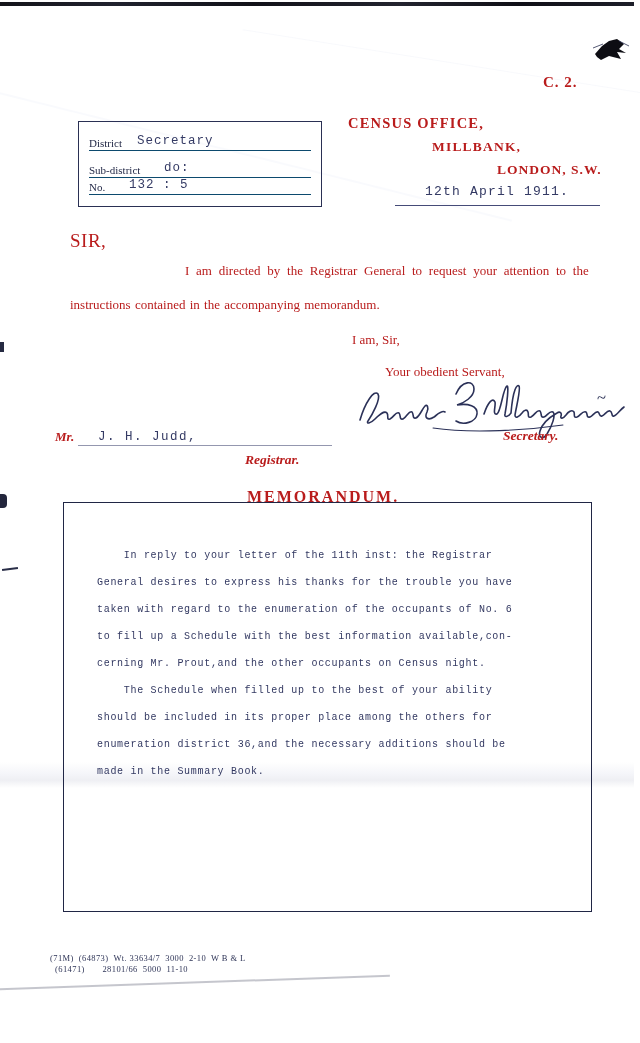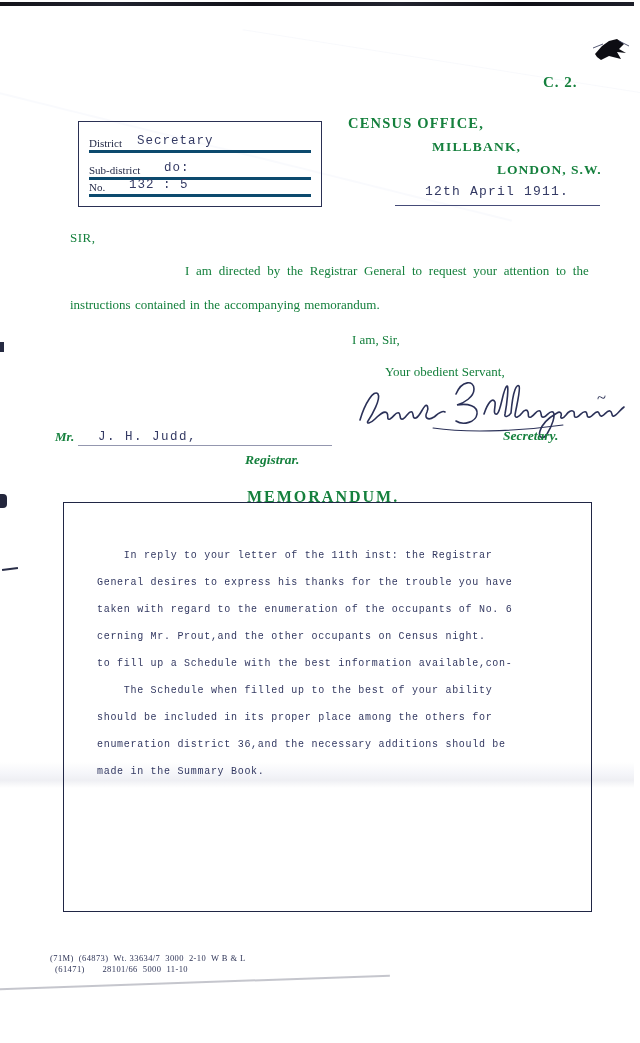--- a/index.html
+++ b/index.html
@@ -19,40 +19,40 @@
     background:linear-gradient(90deg,#14141a 0%,#20222e 18%,#111118 40%,#23242f 63%,#0f0f16 82%,#1d1e29 100%);}
   .crease-h{position:absolute;left:0;top:760px;width:100%;height:26px;
     background:linear-gradient(180deg,transparent,rgba(190,195,220,0.16) 45%,rgba(120,125,160,0.12) 70%,transparent);}
   .crease-d1{position:absolute;left:-40px;top:150px;width:560px;height:2px;
     background:rgba(215,220,240,0.14);transform:rotate(14deg);}
   .crease-d2{position:absolute;left:240px;top:60px;width:420px;height:1px;
     background:rgba(215,220,240,0.18);transform:rotate(9deg);}
   .crease-d3{position:absolute;left:-30px;top:980px;width:420px;height:2px;
     background:rgba(25,28,55,0.25);transform:rotate(-2deg);}
 
-  .printed{color:#15803d;}
+  .printed{color:#b91c1c;}
   .typed{font-family:"Liberation Mono","DejaVu Sans Mono",monospace;color:#343a64;}
 
   .code{position:absolute;left:543px;top:72px;font-weight:bold;font-size:15px;letter-spacing:1px;}
 
   .hole{position:absolute;left:593px;top:36px;}
 
   .dbox{position:absolute;left:78px;top:119px;width:242px;height:84px;
     border:1.5px solid #2a3054;}
-  .drow{position:absolute;left:10px;right:10px;height:20px;border-bottom:3px solid #0c4a6e;}
+  .drow{position:absolute;left:10px;right:10px;height:20px;border-bottom:1px solid #0c4a6e;}
   .drow .lbl{position:absolute;left:0;bottom:1px;font-size:11px;color:#1d2342;}
   .drow .val{position:absolute;bottom:2px;font-size:12.5px;letter-spacing:1px;}
 
   .office1{position:absolute;left:348px;top:113px;font-weight:bold;font-size:14.5px;letter-spacing:1.2px;}
   .office2{position:absolute;left:432px;top:137px;font-weight:bold;font-size:13.5px;letter-spacing:1.2px;}
   .office3{position:absolute;left:497px;top:160px;font-weight:bold;font-size:13.5px;letter-spacing:1px;}
   .date{position:absolute;left:425px;top:182px;font-size:13px;letter-spacing:1.2px;}
   .date-line{position:absolute;left:395px;top:203px;width:205px;height:1px;background:#454b78;}
 
-  .salutation{position:absolute;left:70px;top:228px;font-size:13px;letter-spacing:0.5px;}
+  .salutation{position:absolute;left:70px;top:228px;font-size:19px;letter-spacing:0.5px;}
   .body-l1{position:absolute;left:185px;top:261px;font-size:13px;word-spacing:3.5px;}
   .body-l2{position:absolute;left:70px;top:295px;font-size:13px;word-spacing:1px;}
   .iamsir{position:absolute;left:352px;top:330px;font-size:13px;}
   .servant{position:absolute;left:385px;top:362px;font-size:13px;}
 
   .sig{position:absolute;left:348px;top:372px;width:285px;height:70px;}
 
   .addr-line{position:absolute;left:78px;top:443px;width:254px;height:1px;background:rgba(60,66,110,0.55);}
   .mr{position:absolute;left:55px;top:427px;font-size:13px;font-style:italic;font-weight:bold;}
   .addr-name{position:absolute;left:98px;top:428px;font-size:12.5px;letter-spacing:1.5px;}
@@ -134,22 +134,22 @@
   <div class="secretary printed">Secretary.</div>
   <div class="registrar printed">Registrar.</div>
 
   <div class="memo-title printed">MEMORANDUM.</div>
 
   <div class="memo-box"></div>
   <div class="memo-text">
     <div class="memo-line">    In reply to your letter of the 11th inst: the Registrar</div>
     <div class="memo-line">General desires to express his thanks for the trouble you have</div>
     <div class="memo-line">taken with regard to the enumeration of the occupants of No. 6</div>
+    <div class="memo-line">to fill up a Schedule with the best information available,con-</div>
     <div class="memo-line">cerning Mr. Prout,and the other occupants on Census night.</div>
-    <div class="memo-line">to fill up a Schedule with the best information available,con-</div>
     <div class="memo-line">    The Schedule when filled up to the best of your ability</div>
     <div class="memo-line">should be included in its proper place among the others for</div>
     <div class="memo-line">enumeration district 36,and the necessary additions should be</div>
     <div class="memo-line">made in the Summary Book.</div>
   </div>
 
   <div class="footer"><span>(71M)  (64873)  Wt. 33634/7  3000  2-10  W B &amp; L</span><br><span>  (61471)       28101/66  5000  11-10</span></div>
 
   <div class="squiggle">~</div>
   <div class="edge-mark1"></div>

